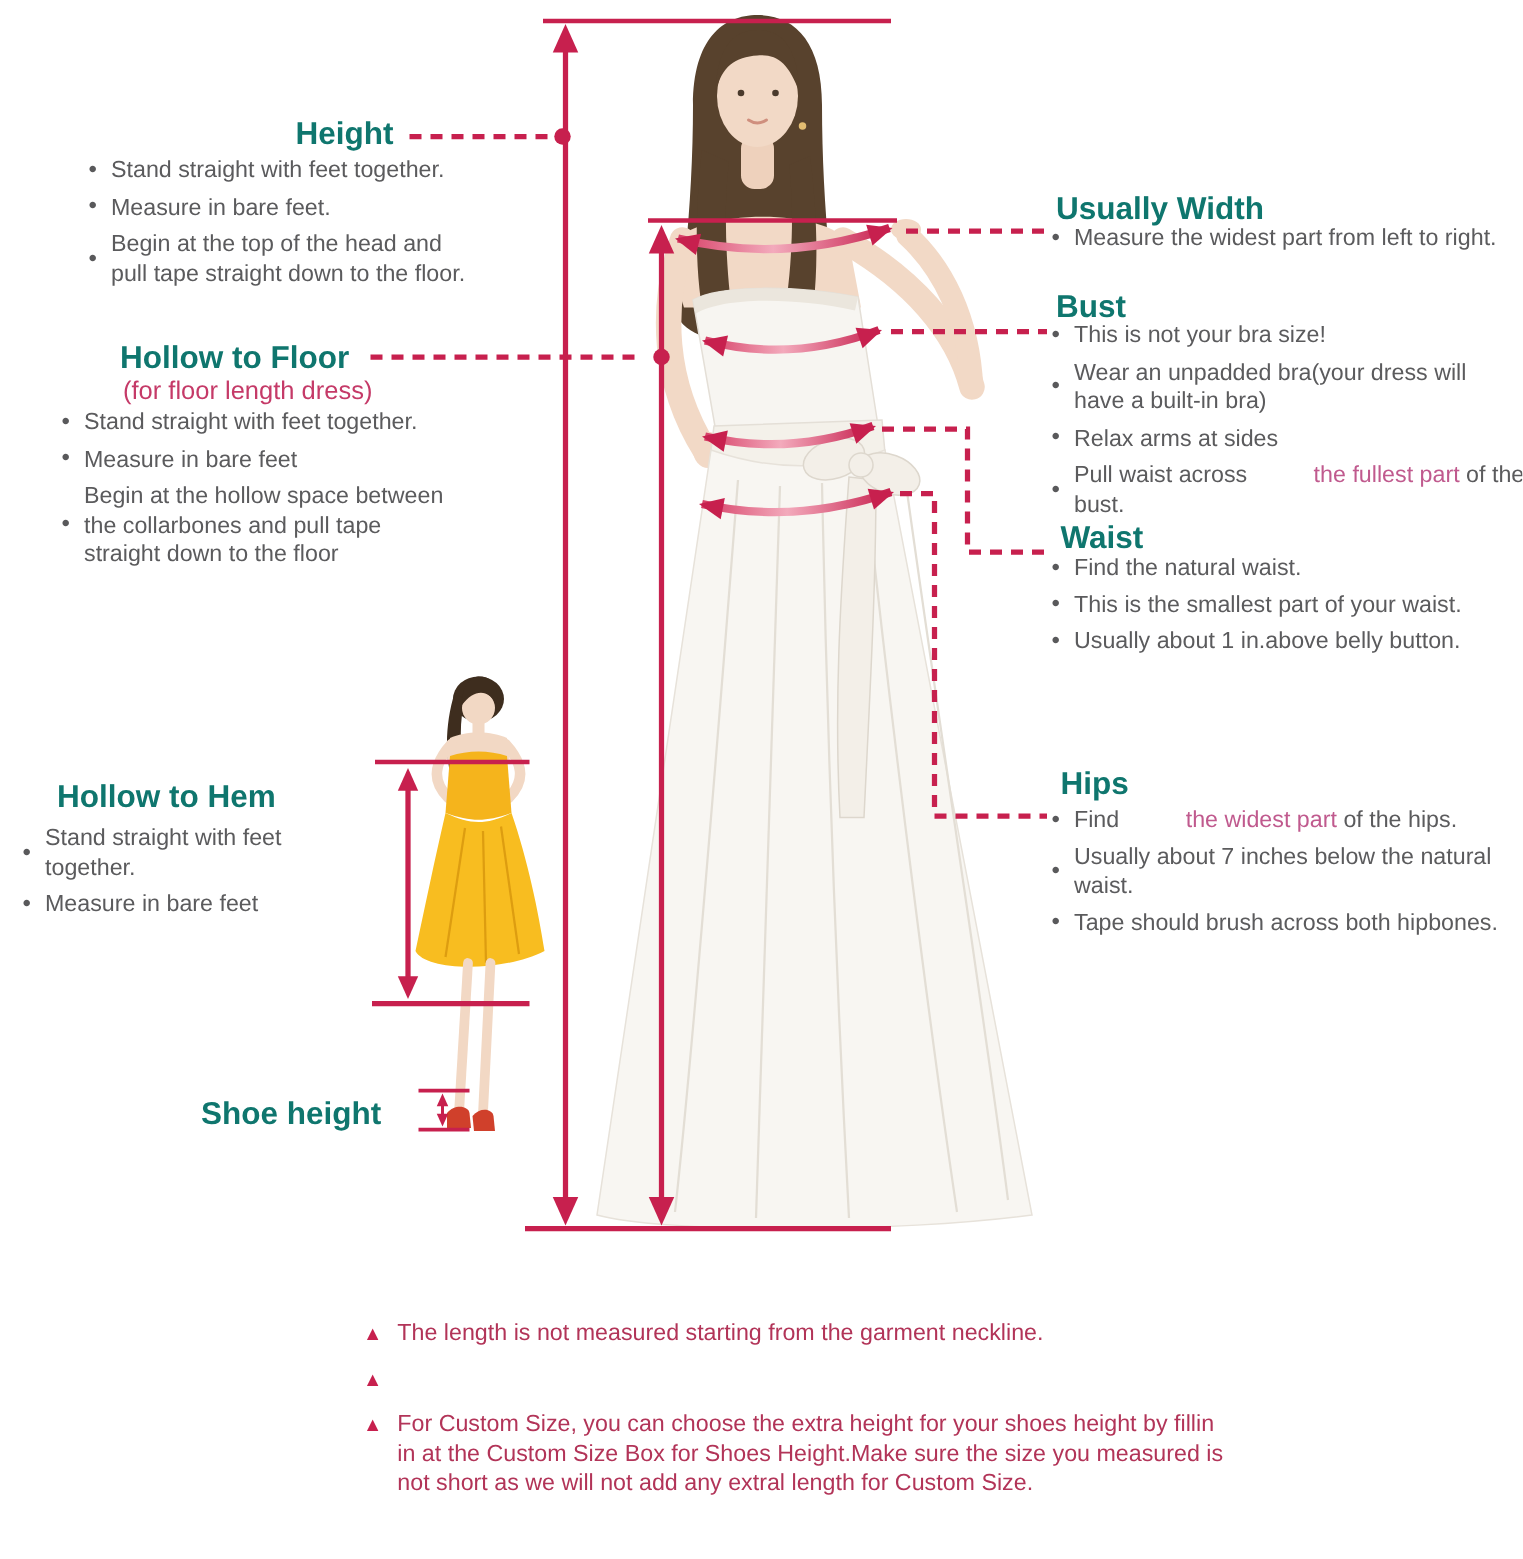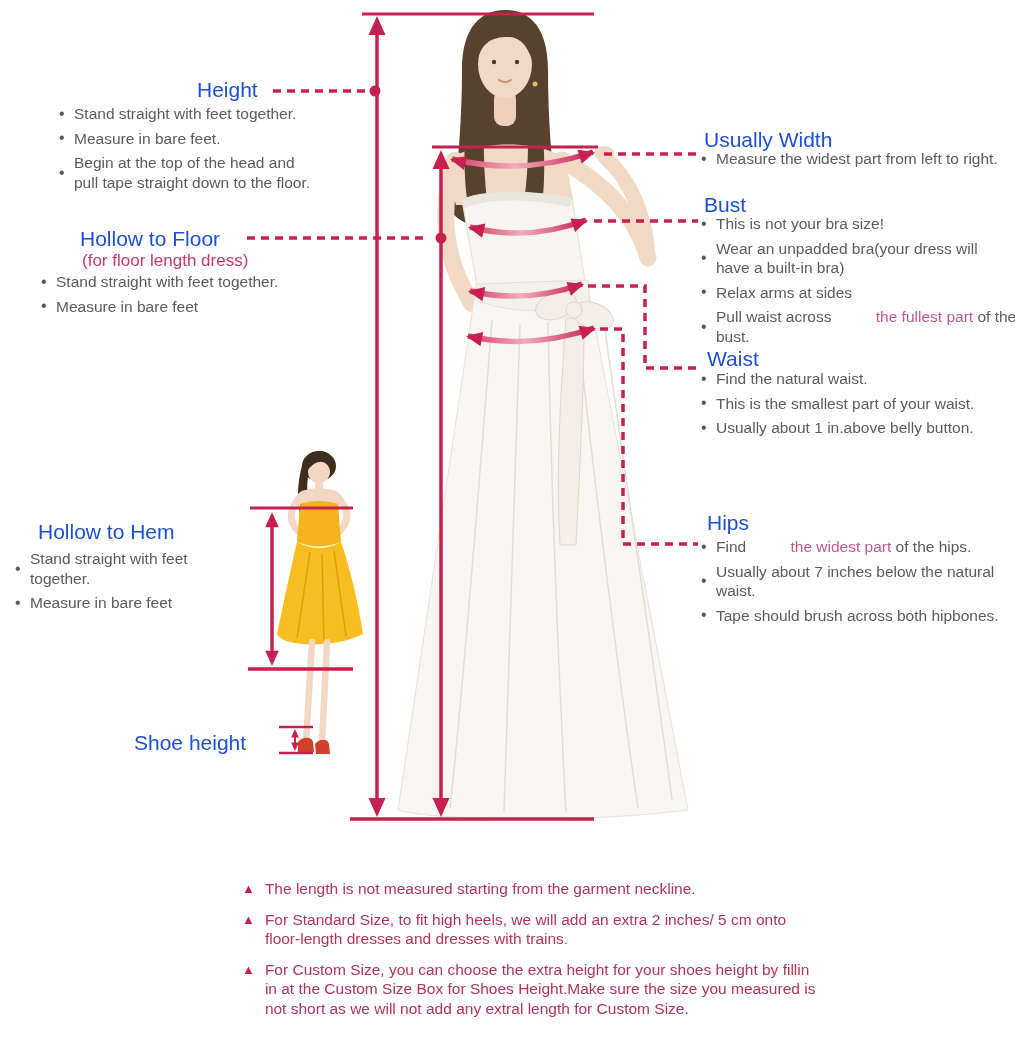--- a/index.html
+++ b/index.html
@@ -2,21 +2,21 @@
 <html><head>
 <meta charset="utf-8">
 <style>
   html,body { margin:0; padding:0; background:#fff; }
   .canvas {
     position:relative; width:1015px; height:1039px; background:#ffffff;
     font-family:"Liberation Sans", sans-serif; overflow:hidden;
   }
   .abs { position:absolute; }
   svg.diagram { position:absolute; left:0; top:0; width:1015px; height:1039px; }
-  .title { font-weight:normal; font-size:21px; color:#1d4ed8; white-space:nowrap; }
+  .title { font-weight:bold; font-size:21px; color:#0f766e; white-space:nowrap; }
   .subtitle { font-size:17px; color:#c53a68; white-space:nowrap; }
   ul.bullets { list-style:none; margin:0; padding:0; font-size:15.5px; color:#5b5b5d; line-height:19.5px; }
   ul.bullets li { position:relative; padding-left:16px; margin-bottom:5px; white-space:pre-line; }
   ul.bullets li::before {
     content:"\2022"; position:absolute; left:1px; top:50%; margin-top:-10px;
     color:#59595b; font-size:16px;
   }
   .hl { color:#c05a8e;margin-left:40px; }
   .notes { position:absolute; left:242px; top:879px; width:640px; }
   .note { display:flex; gap:10px; margin-bottom:11px; font-size:15.5px; color:#b23458; line-height:19.5px; }
@@ -156,20 +156,23 @@
     <li>Measure in bare feet.</li>
     <li>Begin at the top of the head and
 pull tape straight down to the floor.</li>
   </ul>
 
   <div class="abs title" style="left:80px; top:227px;">Hollow to Floor</div>
   <div class="abs subtitle" style="left:82px; top:251px;">(for floor length dress)</div>
   <ul class="bullets abs" style="left:40px; top:272px; width:272px;">
     <li>Stand straight with feet together.</li>
     <li>Measure in bare feet</li>
+    <li>Begin at the hollow space between
+the collarbones and pull tape
+straight down to the floor</li>
   </ul>
 
   <div class="abs title" style="left:38px; top:520px;">Hollow to Hem</div>
   <ul class="bullets abs" style="left:14px; top:549px; width:256px;">
     <li>Stand straight with feet
 together.</li>
     <li>Measure in bare feet</li>
   </ul>
 
   <div class="abs title" style="left:134px; top:731px;">Shoe height</div>
@@ -203,22 +206,20 @@
     <li>Tape should brush across both hipbones.</li>
   </ul>
 
   <div class="notes">
     <div class="note">
       <span class="tri">▲</span>
       <span class="txt">The length is not measured starting from the garment neckline.</span>
     </div>
     <div class="note">
       <span class="tri">▲</span>
-      <span class="txt">For Standard Size, to fit high heels, we will add an extra 2 inches/ 5 cm onto
-floor-length dresses and dresses with trains.</span>
     </div>
     <div class="note">
       <span class="tri">▲</span>
       <span class="txt">For Custom Size, you can choose the extra height for your shoes height by fillin
 in at the Custom Size Box for Shoes Height.Make sure the size you measured is
 not short as we will not add any extral length for Custom Size.</span>
     </div>
   </div>
 
 </div>

